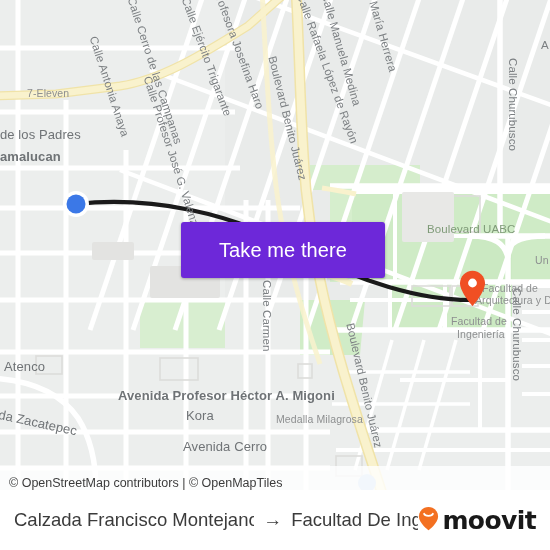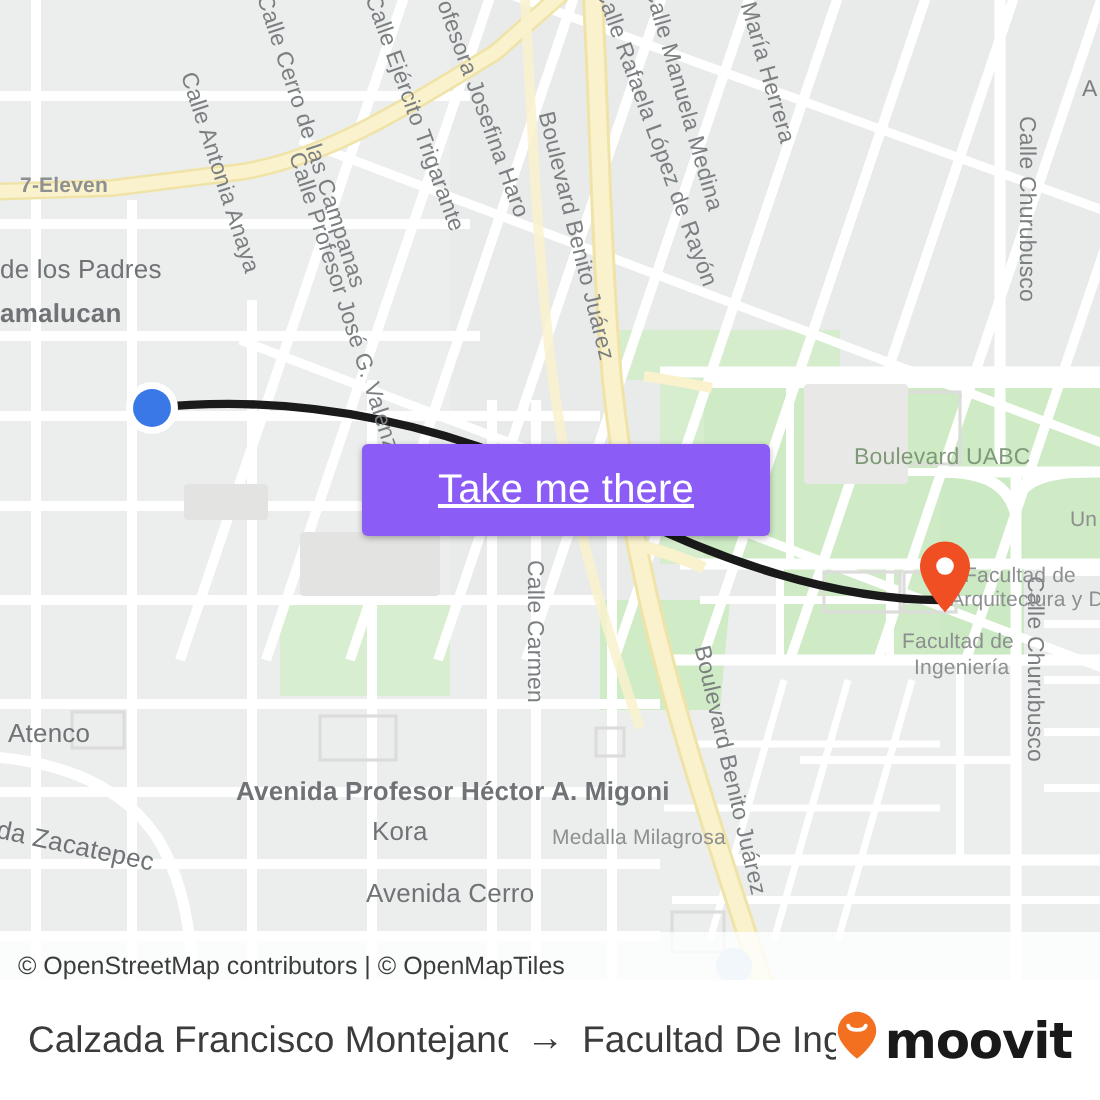--- a/index.html
+++ b/index.html
@@ -10,24 +10,24 @@
   #map{position:absolute;left:0;top:0;width:550px;height:490px;overflow:hidden;background:#eceeed;}
   #map svg{position:absolute;left:0;top:0;}
 
   .lbl{position:absolute;color:#7b7f82;font-size:11.5px;white-space:nowrap;
        letter-spacing:.1px;line-height:1;pointer-events:none;}
   .lbl.poi{color:#8d8f90;font-size:10.5px;}
   .lbl.park{color:#7f9a78;}
   .lbl.big{font-size:13px;color:#6f7376;}
 
   
-  #takeBtn{position:absolute;left:181px;top:222px;width:204px;height:46px;
-           background:#8b5cf6;border:0;border-radius:3px;color:#fff;font-size:20px;
+  #takeBtn{position:absolute;left:181px;top:222px;width:204px;height:56px;
+           background:#6d28d9;border:0;border-radius:3px;color:#fff;font-size:20px;
            font-family:"Liberation Sans",sans-serif;cursor:pointer;
-           box-shadow:0 1px 3px rgba(0,0,0,.30);letter-spacing:.1px;text-decoration:underline;}
+           box-shadow:0 1px 3px rgba(0,0,0,.30);letter-spacing:.1px;}
 
   
   #attrib{position:absolute;left:0;top:466px;width:550px;height:24px;
           background:rgba(255,255,255,.80);color:#3c3c3c;font-size:12.5px;
           display:flex;align-items:flex-end;padding-left:9px;box-sizing:border-box;}
 
   
   #footer{position:absolute;left:0;top:490px;width:550px;height:60px;background:#fff;
           display:flex;align-items:center;box-sizing:border-box;padding:0 14px;}
   #footer .ftxt{color:#3b3b3b;font-size:18.5px;white-space:nowrap;overflow:hidden;}
@@ -181,21 +181,21 @@
           <rect x="402" y="192" width="52" height="50" rx="2" fill="#e8e8e6"></rect>
         </g>
 
         <circle cx="367" cy="483" r="9" fill="#bcd6ef"></circle>
 
         <path d="M76,204 C150,196 230,212 300,250 C360,282 420,300 470,300" stroke="#1a1a1a" stroke-width="4.2" fill="none" stroke-linecap="round"></path>
       </g>
     </svg>
 
     <div id="labels">
-        <div class="lbl poi" style="left: 10px; top: 88px; font-weight: bold;">7-Eleven</div>
+        <div class="lbl poi" style="left: 27px; top: 88px;">7-Eleven</div>
         <div class="lbl" style="left: 98px; top: 35px; transform: rotate(72deg); transform-origin: 0px 0px;">Calle Antonia Anaya</div>
         <div class="lbl" style="left: 136px; top: -4px; transform: rotate(72deg); transform-origin: 0px 0px;">Calle Cerro de las Campanas</div>
         <div class="lbl" style="left: 152px; top: 75px; transform: rotate(72deg); transform-origin: 0px 0px;">Calle Profesor José G. Valenzuela</div>
         <div class="lbl" style="left: 190px; top: -4px; transform: rotate(70deg); transform-origin: 0px 0px;">Calle Ejército Trigarante</div>
         <div class="lbl" style="left: 222px; top: -12px; transform: rotate(70deg); transform-origin: 0px 0px;">Profesora Josefina Haro</div>
         <div class="lbl" style="left: 277px; top: 55px; transform: rotate(76deg); transform-origin: 0px 0px;">Boulevard Benito Juárez</div>
         <div class="lbl" style="left: 305px; top: -8px; transform: rotate(70deg); transform-origin: 0px 0px;">Calle Rafaela López de Rayón</div>
         <div class="lbl" style="left: 330px; top: -8px; transform: rotate(74deg); transform-origin: 0px 0px;">Calle Manuela Medina</div>
         <div class="lbl" style="left: 378px; top: 0px; transform: rotate(74deg); transform-origin: 0px 0px;">María Herrera</div>
         <div class="lbl" style="left: 518px; top: 58px; transform: rotate(90deg); transform-origin: 0px 0px;">Calle Churubusco</div>

